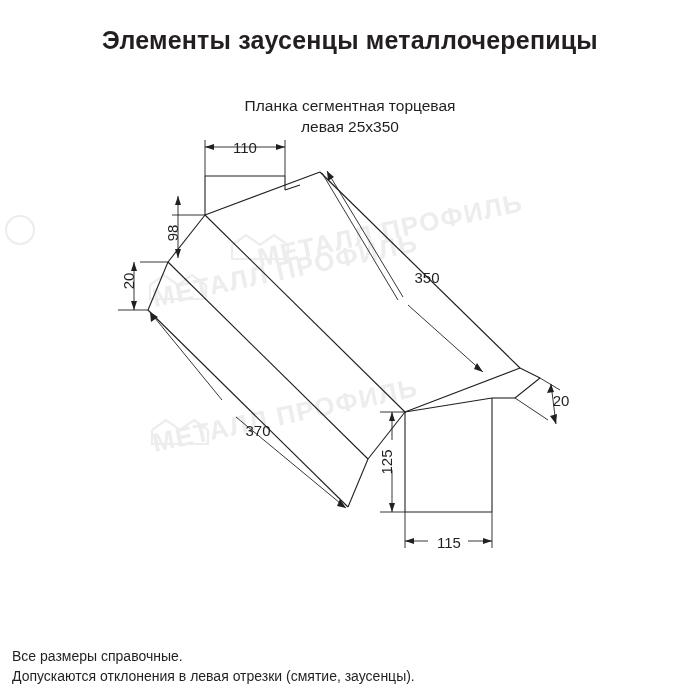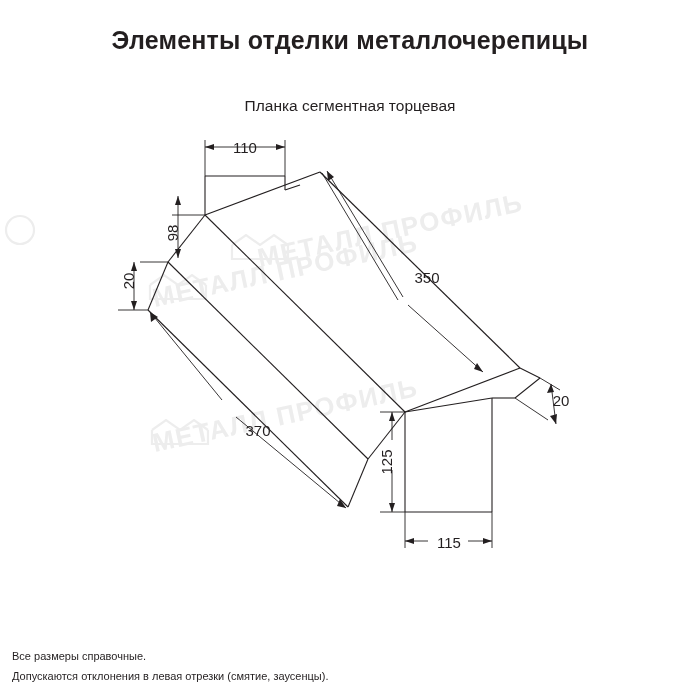--- a/index.html
+++ b/index.html
@@ -42,21 +42,21 @@
     position: absolute;
     top: 0;
     left: 0;
     width: 700px;
     height: 700px;
   }
   .footnotes {
     position: absolute;
     left: 12px;
     bottom: 14px;
-    font-size: 11px;
+    font-size: 14px;
     line-height: 20px;
   }
   .footnotes div {
     white-space: nowrap;
   }
   .wm {
     position: absolute;
     color: #ededed;
     font-weight: bold;
     font-family: "Liberation Sans", sans-serif;
@@ -65,24 +65,25 @@
   }
   .wm1 { left: 150px; top: 255px; font-size: 26px; letter-spacing: 1.5px; transform: rotate(-12deg); }
   .wm2 { left: 255px; top: 215px; font-size: 26px; letter-spacing: 1.5px; transform: rotate(-12deg); }
   .wm3 { left: 150px; top: 400px; font-size: 26px; letter-spacing: 1.5px; transform: rotate(-12deg); }
 </style>
 </head>
 <body>
 
 <div class="page">
 
-  <div class="title">Элементы отделки металлочерепицы</div>
+  <div class="title">Элементы заусенцы металлочерепицы</div>
 
   <div class="subtitle">
     <div>Планка сегментная торцевая</div>
+    <div>левая 25х350</div>
   </div>
 
   <div class="wm wm1">МЕТАЛЛ ПРОФИЛЬ</div>
   <div class="wm wm2">МЕТАЛЛ ПРОФИЛЬ</div>
   <div class="wm wm3">МЕТАЛЛ ПРОФИЛЬ</div>
 
   <svg class="drawing" viewBox="0 0 700 700">
     <g fill="none" stroke="#231f20" stroke-width="1.1" stroke-linejoin="miter" stroke-linecap="butt">
 
       <g stroke="#ededed" stroke-width="2.2" fill="none">

